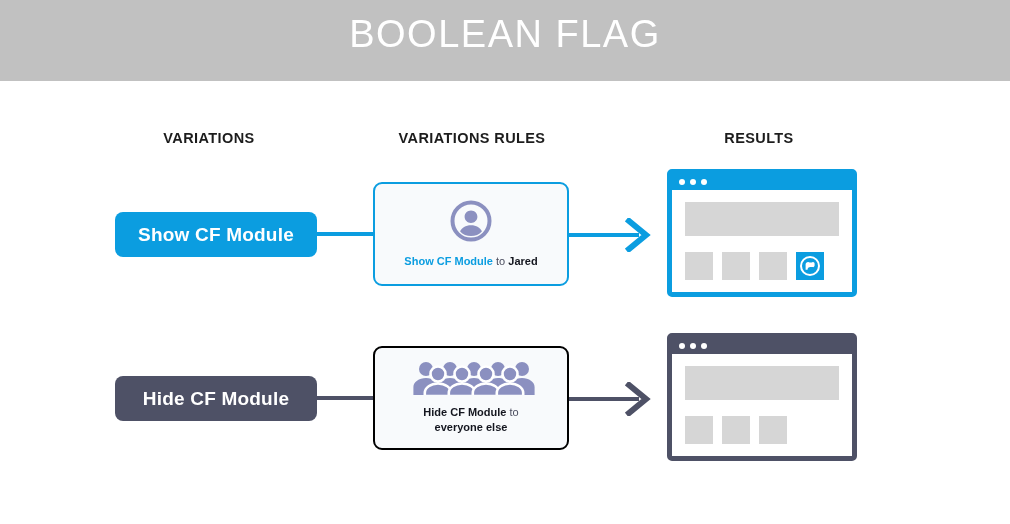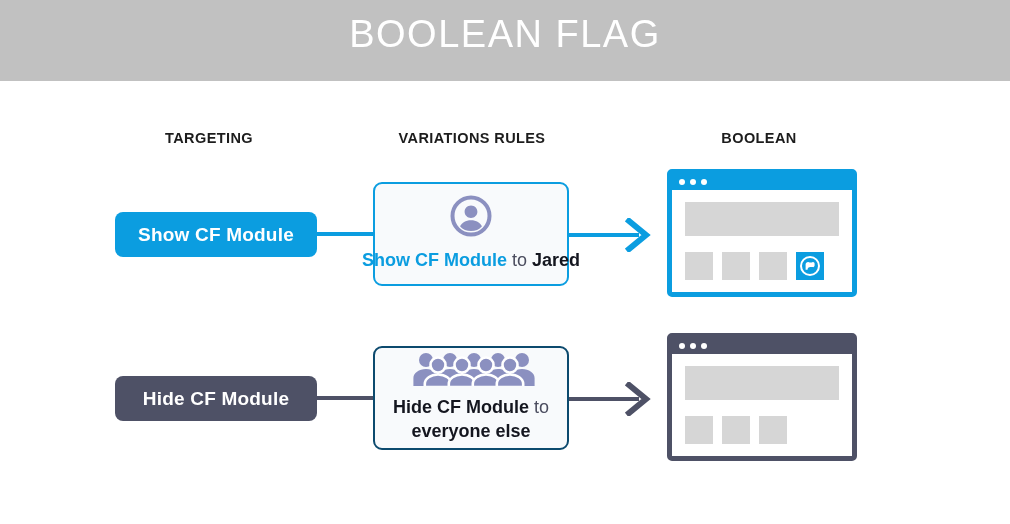--- a/index.html
+++ b/index.html
@@ -97,28 +97,28 @@
     height: 104px;
     border-radius: 9px;
     box-sizing: border-box;
     background: #f8fafc;
     display: flex;
     flex-direction: column;
     align-items: center;
     justify-content: center;
   }
   #card-show { border: 2px solid #0b9de0; }
-  #card-hide { border: 2px solid #0c4a6e; }
+  #card-hide { border: 2px solid #000000; }
 
   .card-icon { display: block; }
   #card-show .card-icon { margin-bottom: 8px; }
   #card-hide .card-icon { margin-bottom: 6px; }
 
   .card-text {
-    font-size: 18px;
+    font-size: 11px;
     font-weight: bold;
     color: #2f3142;
     text-align: center;
     line-height: 1.32;
     white-space: nowrap;
   }
   .t-blue { color: #0b9de0; }
   .t-light { color: #4a4c5e; font-weight: normal; }
   .t-dark { color: #14161f; }
 
@@ -204,23 +204,23 @@
     justify-content: center;
   }
 </style>
 </head>
 <body>
 
 <div class="header">
   <div class="header-title">BOOLEAN FLAG</div>
 </div>
 
-<div class="col-head" id="col-variations">TARGETING</div>
+<div class="col-head" id="col-variations">VARIATIONS</div>
 <div class="col-head" id="col-targeting">VARIATIONS RULES</div>
-<div class="col-head" id="col-results">BOOLEAN</div>
+<div class="col-head" id="col-results">RESULTS</div>
 
 <div class="row" id="row-1">
 
   <div class="pill" id="pill-show">
     <span>Show CF Module</span>
   </div>
 
   <div class="connector blue"></div>
 
   <div class="card" id="card-show">

